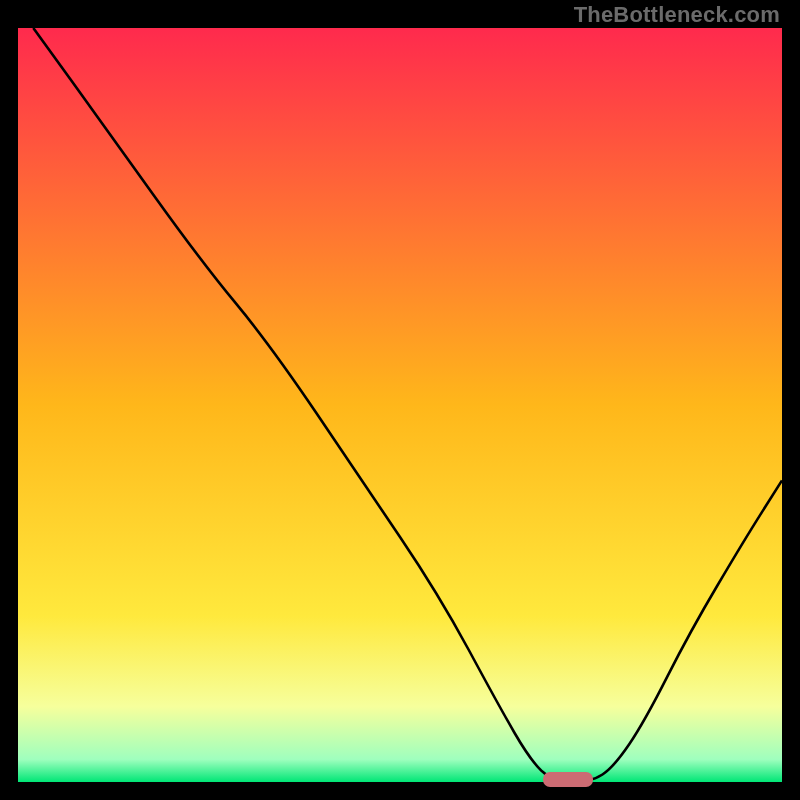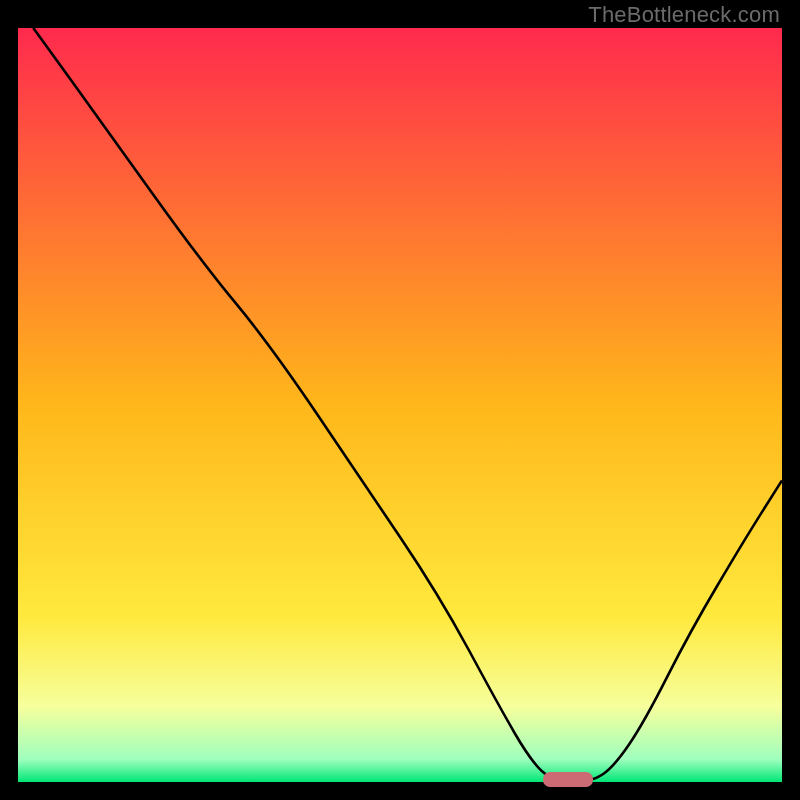--- a/index.html
+++ b/index.html
@@ -16,21 +16,21 @@
     width: 800px;
     height: 800px;
     background: #000;
   }
   .watermark {
     position: absolute;
     top: 2px;
     right: 20px;
     color: #6b6b6b;
     font-size: 22px;
-    font-weight: normal;
+    font-weight: bold;
     letter-spacing: 0.2px;
     z-index: 3;
   }
   svg.plot {
     position: absolute;
     left: 0;
     top: 0;
     width: 800px;
     height: 800px;
     z-index: 1;

